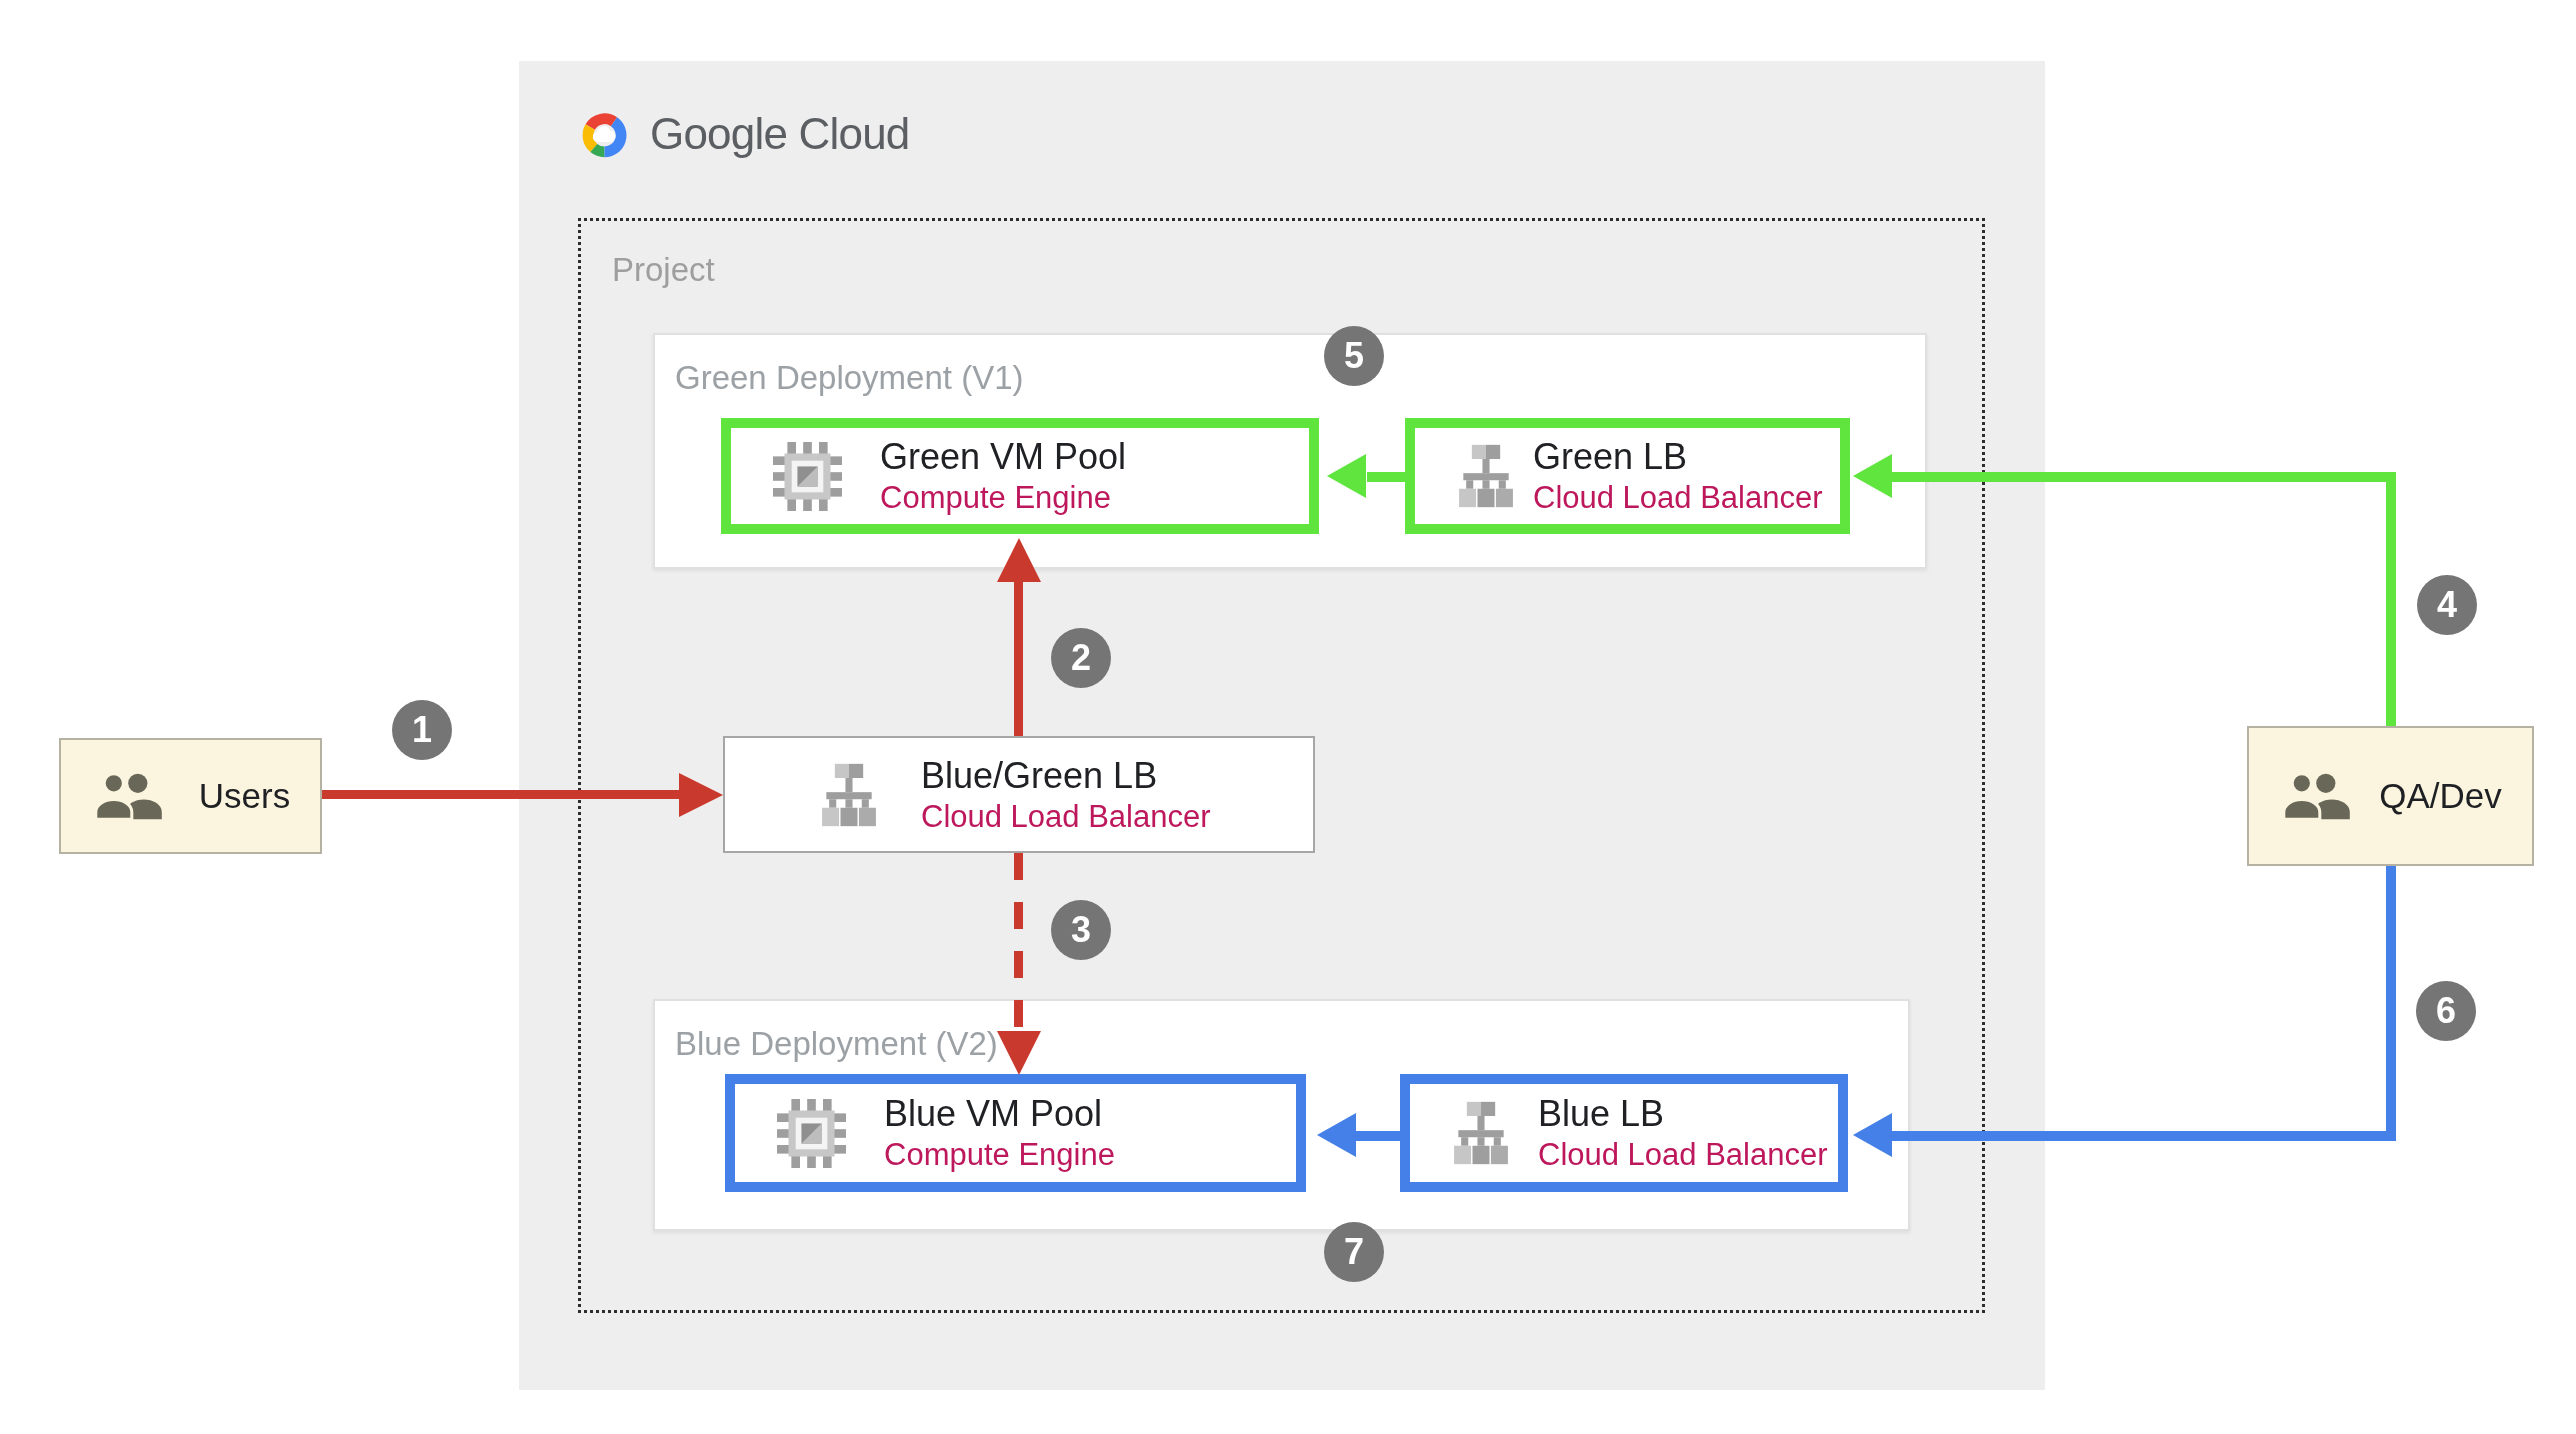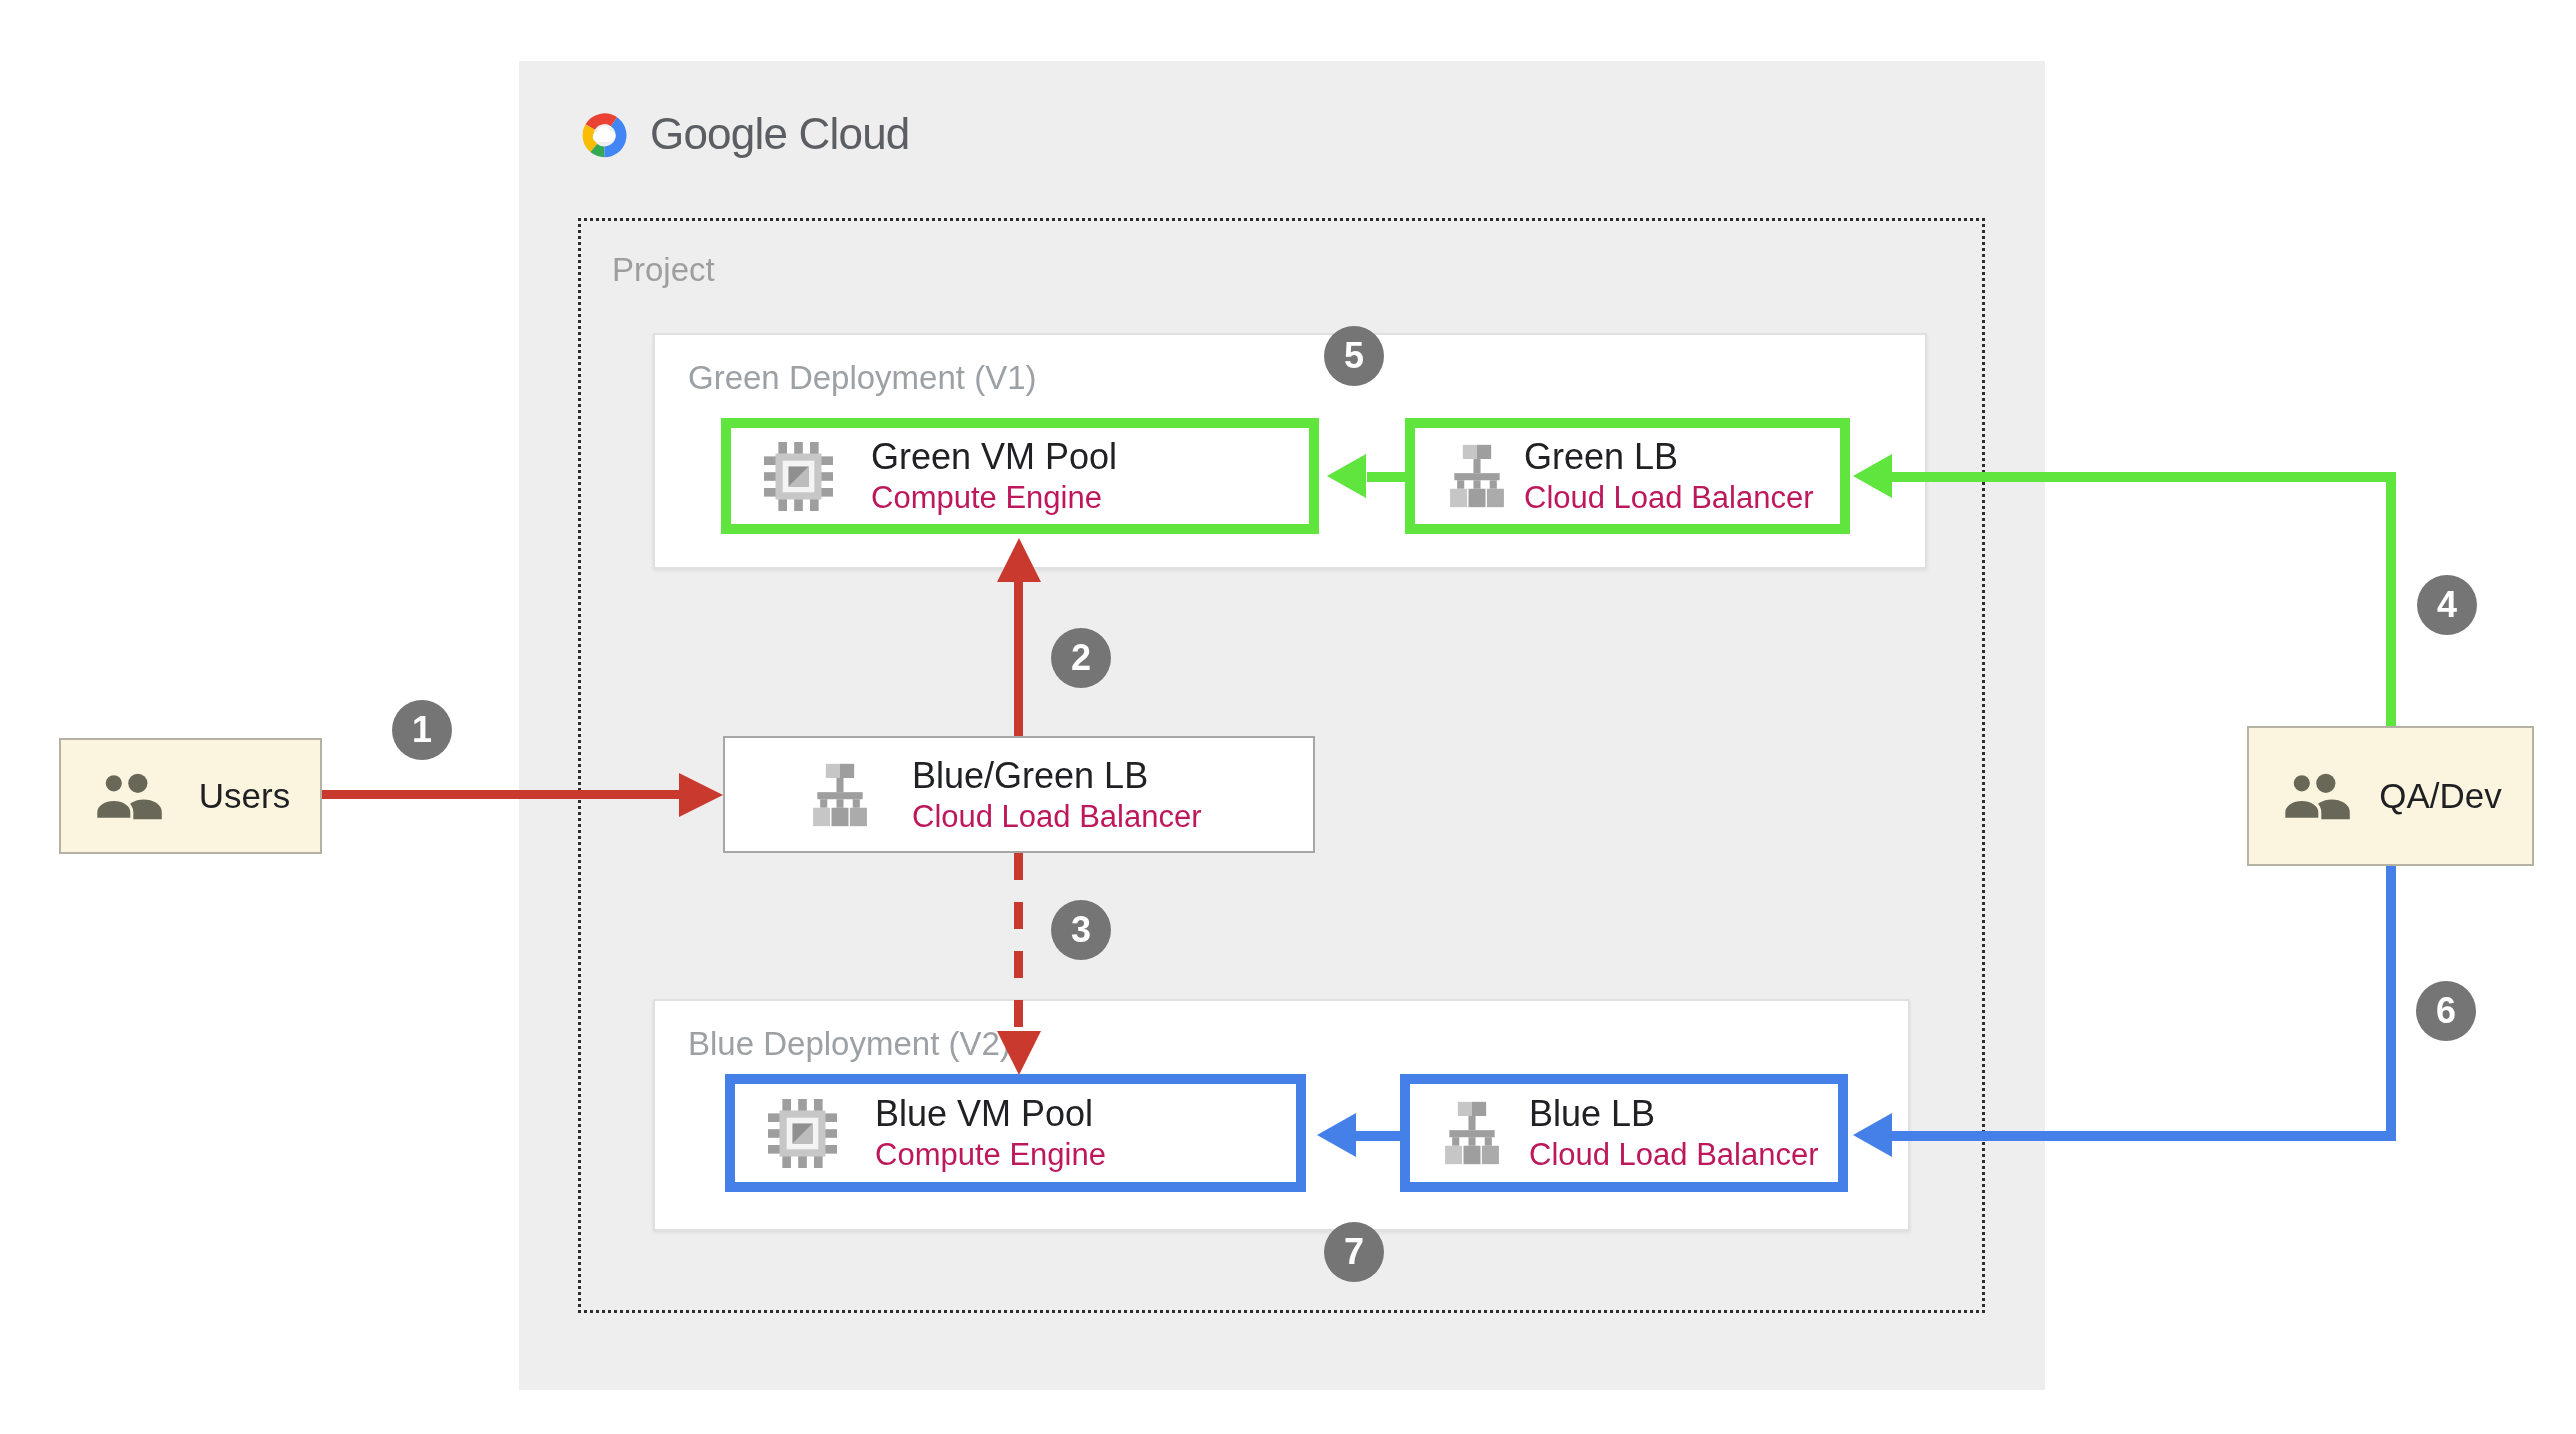--- a/index.html
+++ b/index.html
@@ -13,32 +13,32 @@
   
   .logo-row{left:578px;top:109px;display:flex;align-items:center;gap:19px;}
   .logo-text{font-size:44px;font-weight:500;color:#5B5E62;letter-spacing:-0.8px;}
   
   .project{left:578px;top:218px;width:1407px;height:1095px;border:3.1px dotted #2D2D2D;box-sizing:border-box;}
   .project-label{left:31px;top:30px;font-size:33px;color:#9E9E9E;}
   
   .group{background:#ffffff;border:2.4px solid #E0E0E0;box-sizing:border-box;box-shadow:0 1.6px 3.9px rgba(0,0,0,0.07);}
   .group-green{left:653px;top:333px;width:1274px;height:236px;}
   .group-blue{left:653px;top:999px;width:1257px;height:232px;}
-  .group-label{left:33px;top:23.6px;font-size:33px;color:#9CA1A6;}
+  .group-label{left:20px;top:23.6px;font-size:33px;color:#9CA1A6;}
   
   .node{background:#ffffff;box-sizing:border-box;display:flex;align-items:center;}
   .node-green{border:10.2px solid #5FE53E;}
   .node-blue{border:10.2px solid #4480E8;}
   .node-plain{border:2.4px solid #A6A6A6;padding-left:48px;}
   .n-green-vm{left:721px;top:418px;width:598px;height:116px;}
   .n-green-lb{left:1405px;top:418px;width:445px;height:116px;}
   .n-bg-lb{left:723px;top:736px;width:592px;height:117px;}
   .n-blue-vm{left:725px;top:1074px;width:581px;height:118px;}
   .n-blue-lb{left:1400px;top:1074px;width:448px;height:118px;}
-  .node-inner{display:flex;align-items:center;gap:38px;padding-left:33px;}
+  .node-inner{display:flex;align-items:center;gap:38px;padding-left:33px;margin-left:9px;}
   .node-title{font-size:36px;color:#202124;line-height:1.25;}
   .node-sub{font-size:31px;color:#be185d;line-height:1.25;}
   
   .actor{background:#FBF5E0;border:2.4px solid #B5B2A3;box-sizing:border-box;
          display:flex;align-items:center;justify-content:center;gap:28px;}
   .a-users{left:59px;top:738px;width:263px;height:116px;gap:36px;}
   .a-qadev{left:2247px;top:726px;width:287px;height:140px;}
   .actor-label{font-size:35px;color:#1F2023;}
   
   .badge{width:60px;height:60px;border-radius:50%;background:#757575;color:#ffffff;

